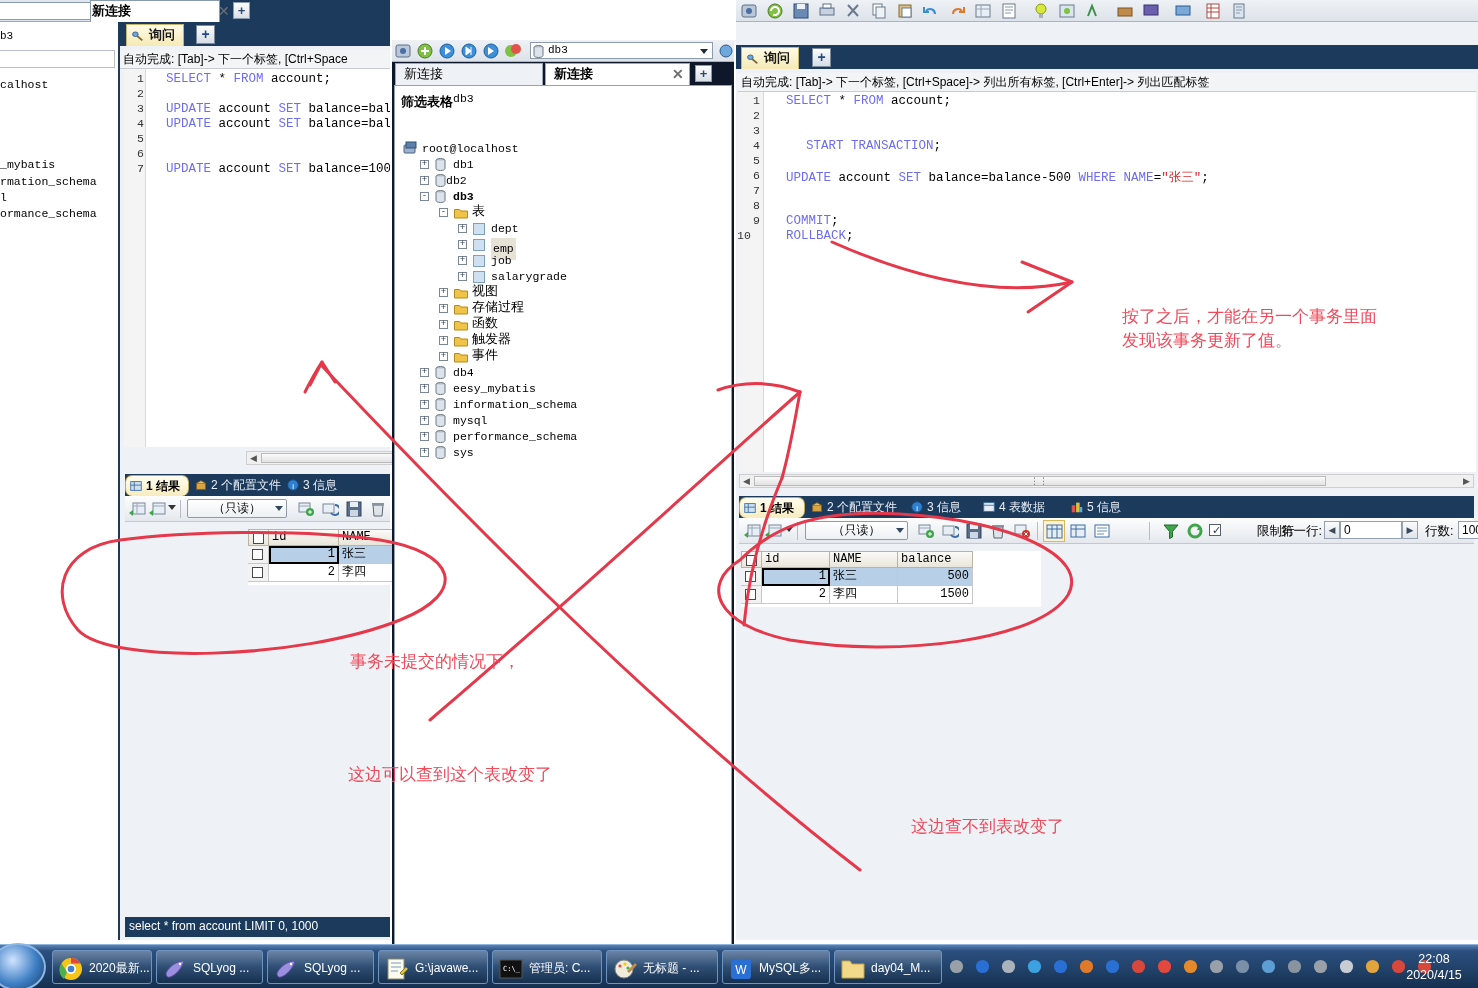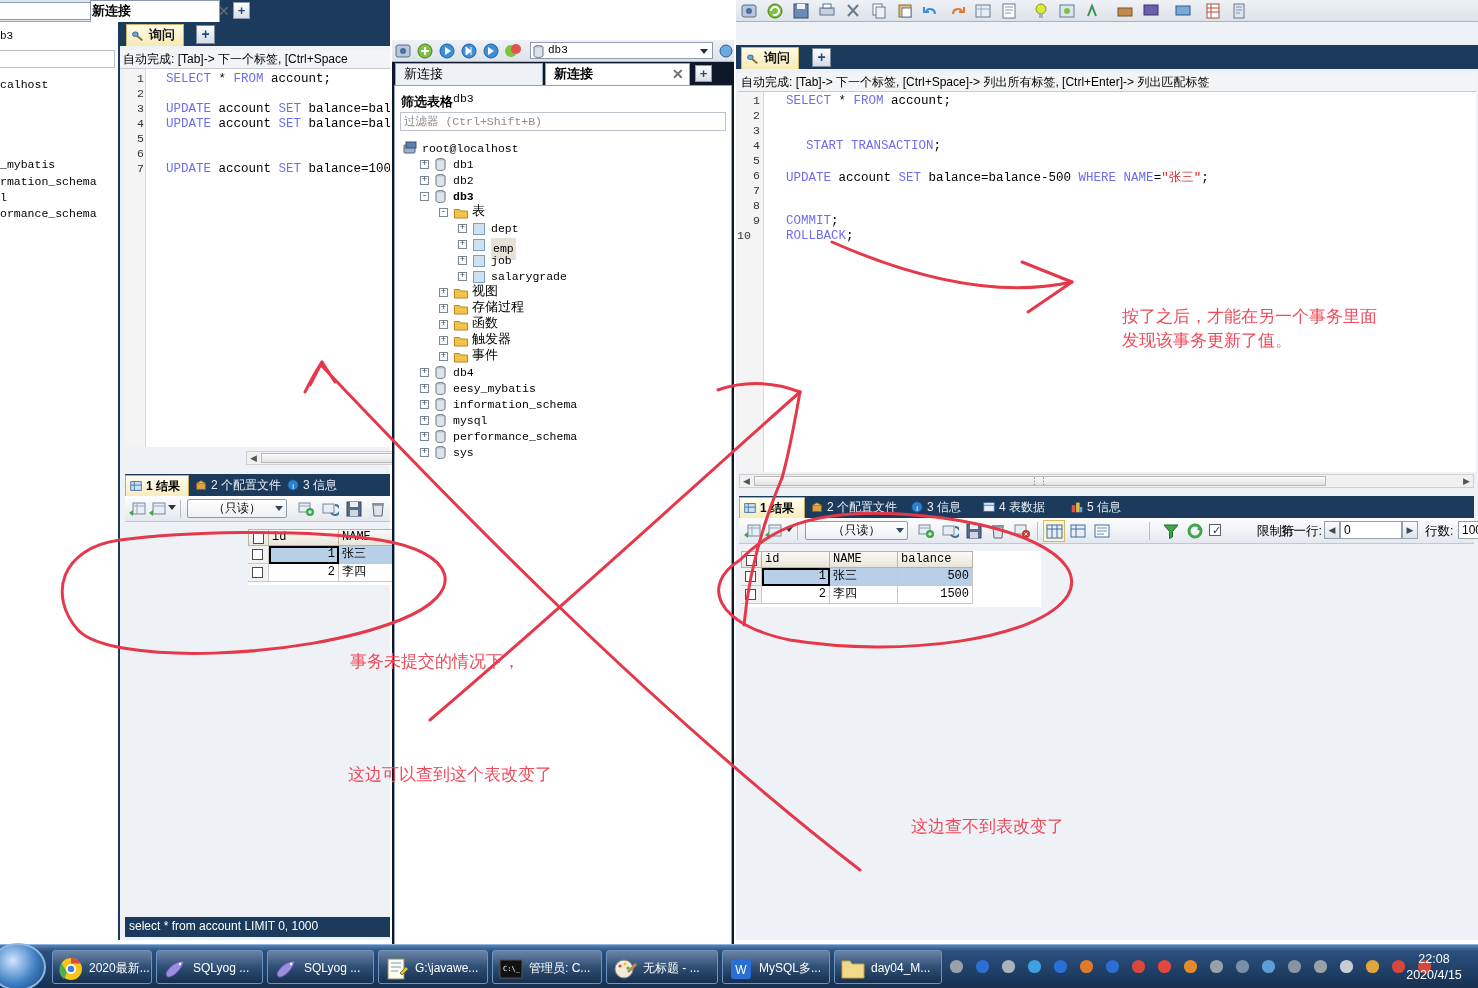--- a/index.html
+++ b/index.html
@@ -42,21 +42,21 @@
   .code { position:absolute; font-family:"Liberation Mono", monospace; font-size:12.5px; white-space:nowrap; }
   .kw { color:#6d6df0; }
   .strred { color:#d42b2b; }
 
   .hscroll { position:absolute; height:14px; background:#f0f0f0; border:1px solid #cfcfcf; }
   .hscroll .thumb { position:absolute; top:1px; height:10px; background:linear-gradient(#fbfbfb,#e2e2e2); border:1px solid #b9b9b9;}
   .hscroll .arw { position:absolute; top:0px; width:13px; height:12px; font-size:9px; text-align:center; line-height:12px; color:#555;}
 
   
   .restabs { position:absolute; height:22px; background:#1b3a5c; }
-  .restab { position:absolute; top:1px; height:21px; line-height:20px; font-size:12px; padding:0 6px 11px 20px; color:#e8eef6; white-space:nowrap; }
+  .restab { position:absolute; top:1px; height:21px; line-height:20px; font-size:12px; padding:0 6px 11px 20px; color:#e8eef6; white-space:nowrap;border-radius:7px; }
   .restab.active { background:linear-gradient(#fffdf0,#f7ecbe); border:1px solid #c3ab5c; border-bottom:none; color:#000; font-weight:bold; }
   .restab .ri { position:absolute; left:3px; top:3px; width:14px; height:14px; }
 
   .restoolbar { position:absolute; height:26px; background:linear-gradient(#fdfdfd,#e4e8ee); border-bottom:1px solid #c3c8cf; }
   .tbico { position:absolute; top:4px; width:18px; height:18px; }
   .rosel { position:absolute; top:3px; height:19px; background:linear-gradient(#ffffff,#edf0f4); border:1px solid #8d9bab; border-radius:2px; font-size:12px; text-align:center; line-height:17px; }
   .rosel .cv { position:absolute; right:3px; top:6px; width:0;height:0;border-left:4px solid transparent;border-right:4px solid transparent;border-top:5px solid #34495e;}
   .vsep { position:absolute; top:4px; width:1px; height:18px; background:#b7bdc6; }
 
   
@@ -298,41 +298,40 @@
   </div>
   <div class="ctab active" style="left:153px;top:23px;width:145px;">
     <span>新连接</span>
     <span class="abs" style="left:126px;top:0;color:#707070;font-size:14px;">✕</span>
   </div>
   <div class="abs" style="left:303px;top:25px;width:17px;height:17px;background:linear-gradient(#fdfdfd,#d9dfe8);border:1px solid #8a9bb0;text-align:center;line-height:15px;font-weight:bold;color:#2a4a72;font-size:13px;">+</div>
 
   <div class="abs" style="left:2px;top:45px;width:338px;height:895px;background:#fff;border:1px solid #95a2b3;">
     <div class="filterhdr" style="left:6px;top:7px;font-weight:bold;">筛选表格</div>
     <div class="abs" style="left:58px;top:6px;font-family:'Liberation Mono',monospace;font-size:11.5px;">db3</div>
-    <div class="filterinput" style="left:5px;top:26px;width:326px;height:19px;">过滤器  (Ctrl+Shift+B)</div>
 
     <svg class="abs" style="left:8px;top:55px;width:15px;height:13px;" viewBox="0 0 15 13">
         <rect x="1" y="4" width="11" height="8" rx="1" fill="#9cb2cc" stroke="#4a6080"></rect>
         <rect x="3" y="1" width="10" height="6" fill="#5c7fad" stroke="#34506f"></rect>
       </svg>
     <div class="tnode" style="left:27px;top:56px;">root@localhost</div>
 
     <div id="tree-c">
         <div class="exp" style="left: 25px; top: 74px;">+</div>
         <svg viewBox="0 0 11 13" class="dbico" style="left: 40px; top: 72px;">
           <ellipse cx="5.5" cy="2.5" rx="4.5" ry="2" fill="#b9c2cc" stroke="#6b7685"></ellipse>
           <path d="M1 2.5v8c0 1.1 2 2 4.5 2s4.5-.9 4.5-2v-8" fill="#dce3ea" stroke="#6b7685"></path>
         </svg>
         <div class="tnode" style="left: 58px; top: 72px;">db1</div>
         <div class="exp" style="left: 25px; top: 90px;">+</div>
         <svg viewBox="0 0 11 13" class="dbico" style="left: 40px; top: 88px;">
           <ellipse cx="5.5" cy="2.5" rx="4.5" ry="2" fill="#b9c2cc" stroke="#6b7685"></ellipse>
           <path d="M1 2.5v8c0 1.1 2 2 4.5 2s4.5-.9 4.5-2v-8" fill="#dce3ea" stroke="#6b7685"></path>
         </svg>
-        <div class="tnode" style="left: 58px; top: 88px; text-align: right;">db2</div>
+        <div class="tnode" style="left: 51px; top: 88px; text-align: right;">db2</div>
         <div class="exp" style="left: 25px; top: 106px;">-</div>
         <svg viewBox="0 0 11 13" class="dbico" style="left: 40px; top: 104px;">
           <ellipse cx="5.5" cy="2.5" rx="4.5" ry="2" fill="#b9c2cc" stroke="#6b7685"></ellipse>
           <path d="M1 2.5v8c0 1.1 2 2 4.5 2s4.5-.9 4.5-2v-8" fill="#dce3ea" stroke="#6b7685"></path>
         </svg>
         <div class="tnode" style="left: 58px; top: 104px; font-weight: bold;">db3</div>
         <div class="exp" style="left: 44px; top: 122px;">-</div>
         <svg viewBox="0 0 14 12" class="folderico" style="left: 59px; top: 121px;">
           <path d="M0.5 2.5h5l1.2 1.5h6.8v7h-13z" fill="#f0c44a" stroke="#b88a18"></path>
         </svg>

